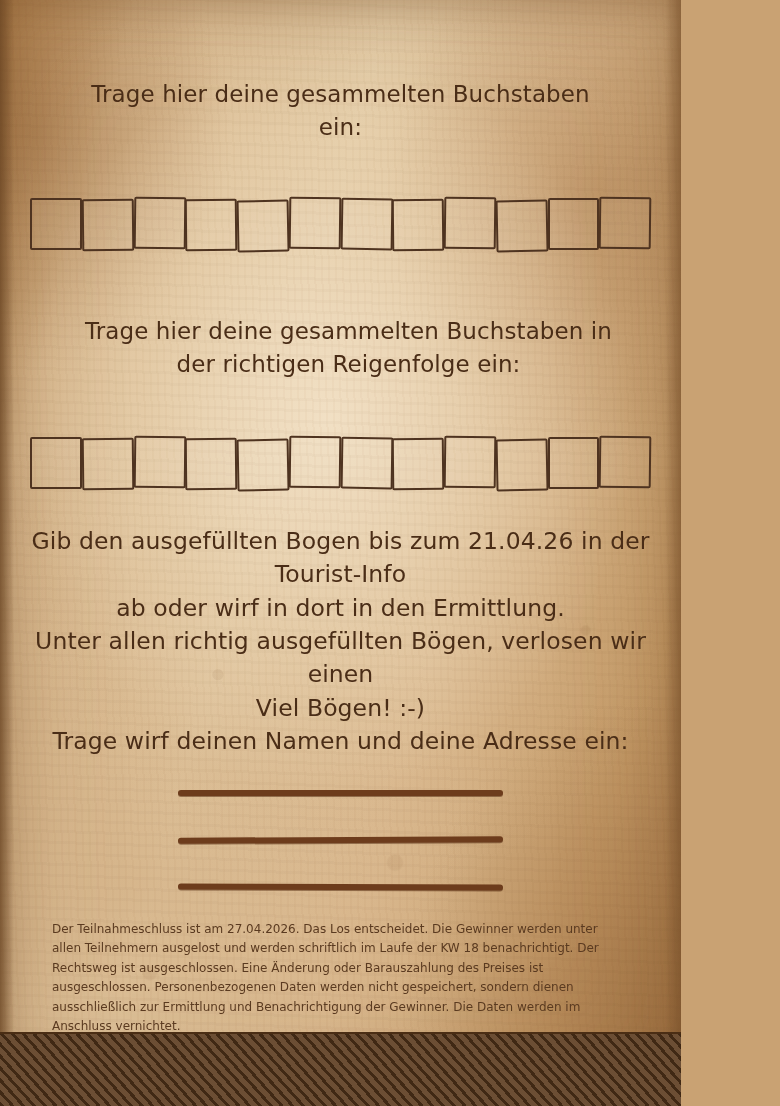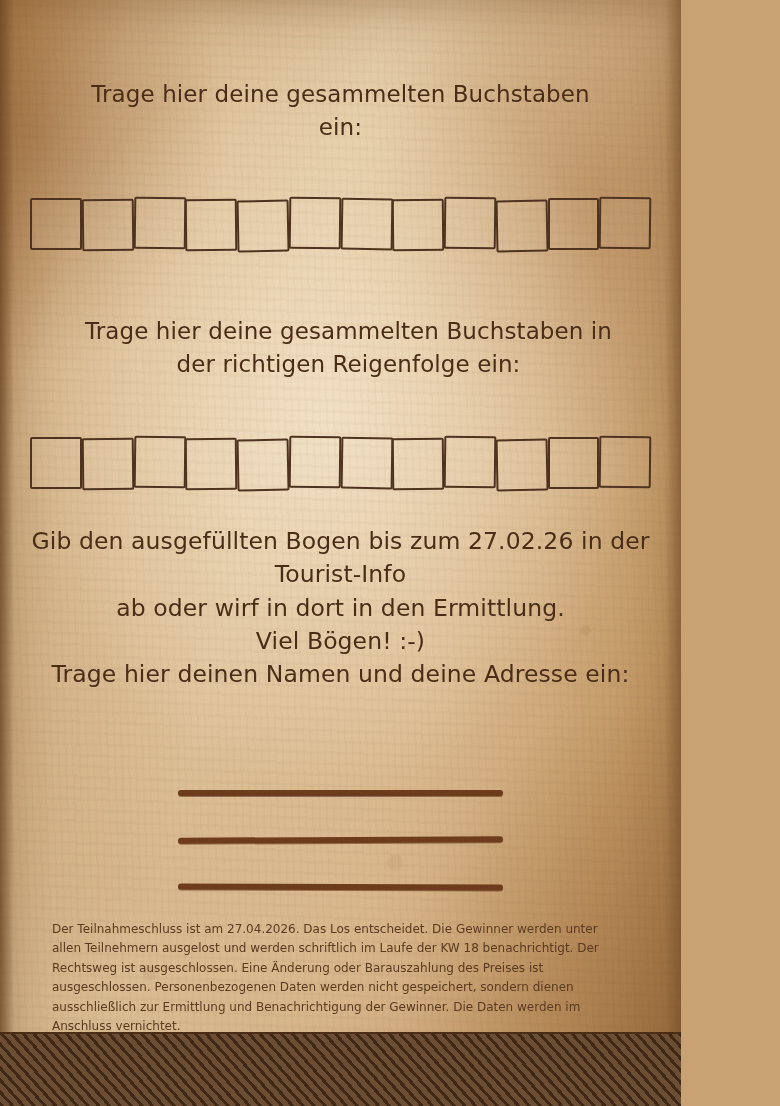--- a/index.html
+++ b/index.html
@@ -220,24 +220,25 @@
       <div class="letterbox"></div>
       <div class="letterbox"></div>
       <div class="letterbox"></div>
       <div class="letterbox"></div>
       <div class="letterbox"></div>
       <div class="letterbox"></div>
       <div class="letterbox"></div>
     </div>
 
     <div class="para body-block">
-      <span class="line">Gib den ausgefüllten Bogen bis zum 27.02.26 in der Tourist-Info</span>
+      <span class="line">Gib den ausgefüllten Bogen bis zum 21.04.26 in der Tourist-Info</span>
       <span class="line">ab oder wirf in dort in den Ermittlung.</span>
+      <span class="line">Unter allen richtig ausgefüllten Bögen, verlosen wir einen</span>
       <span class="line">Viel Bögen! :-)</span>
-      <span class="line">Trage hier deinen Namen und deine Adresse ein:</span>
+      <span class="line">Trage wirf deinen Namen und deine Adresse ein:</span>
     </div>
 
     <div id="lines">
       <div class="ruleline l1"></div>
       <div class="ruleline l2"></div>
       <div class="ruleline l3"></div>
     </div>
 
     <div id="fineprint">Der Teilnahmeschluss ist am 27.04.2026. Das Los entscheidet. Die Gewinner werden unter allen Teilnehmern ausgelost und werden schriftlich im Laufe der KW 18 benachrichtigt. Der Rechtsweg ist ausgeschlossen. Eine Änderung oder Barauszahlung des Preises ist ausgeschlossen. Personenbezogenen Daten werden nicht gespeichert, sondern dienen ausschließlich zur Ermittlung und Benachrichtigung der Gewinner. Die Daten werden im Anschluss vernichtet.</div>
 

